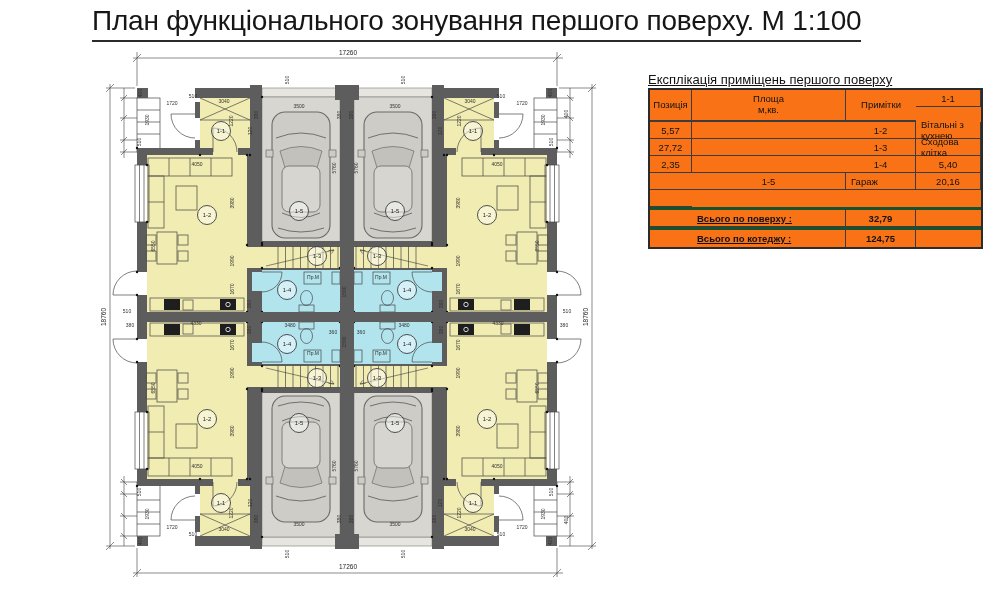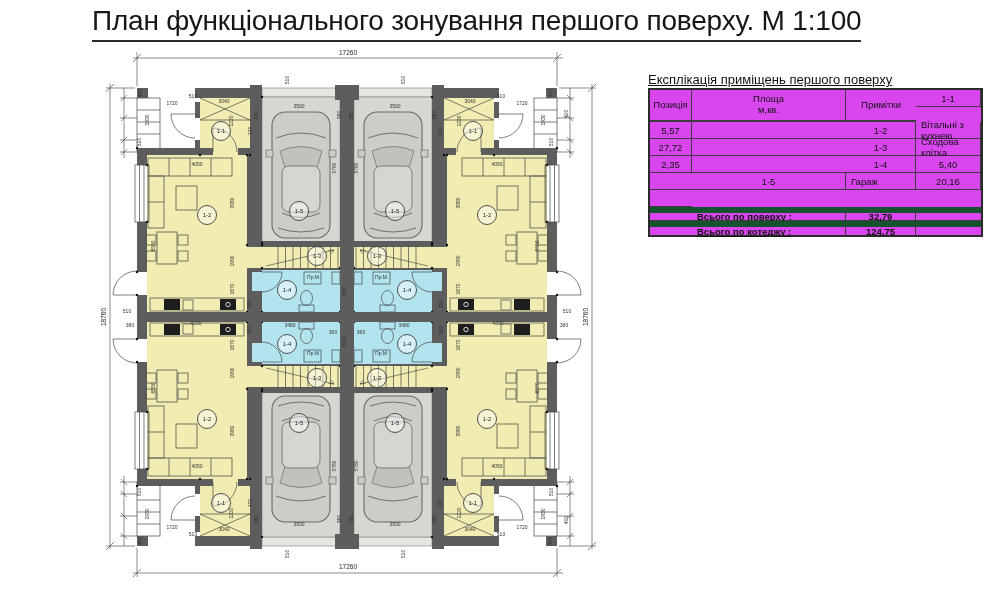--- a/index.html
+++ b/index.html
@@ -20,29 +20,29 @@
   .dimt{font-family:"Liberation Sans",sans-serif;font-size:5px;fill:#333;text-anchor:middle;}
   .bigdimt{font-family:"Liberation Sans",sans-serif;font-size:6.5px;fill:#222;text-anchor:middle;}
   .roomt{font-family:"Liberation Sans",sans-serif;font-size:5.8px;fill:#222;text-anchor:middle;}
   .roomc{fill:rgba(255,255,255,0.45);stroke:#3d3d3d;stroke-width:0.9;}
 
   
   .expl-title{position:absolute;left:648px;top:60px;font-size:13px;color:#111;
       text-decoration:underline;white-space:nowrap;margin-top:12px;}
   .expl-table{position:absolute;left:648px;top:88px;display:grid;
       grid-template-columns:42px 154px 70px 65px;
-      border:2px solid #2b2b2b;background:#d946ef;font-size:9.5px;color:#111;}
+      border:2px solid #2b2b2b;background:#f97316;font-size:9.5px;color:#111;}
   .cell{border-right:1px solid #3c3c3c;border-bottom:1px solid #3c3c3c;
       display:flex;align-items:center;justify-content:center;text-align:center;
       box-sizing:border-box;padding:0 2px;}
   .cell.lastcol{border-right:none;}
   .cell.hdr{height:32px;border-bottom-width:2px;line-height:1.15;}
   .cell.datarow{height:17px;}
   .cell.name{justify-content:flex-start;padding-left:5px;text-align:left;}
-  .cell.totalrow{height:14px;font-weight:bold;border-top:6px solid #14532d;}
+  .cell.totalrow{height:20px;font-weight:bold;border-top:3px solid #14532d;}
   .cell.total-name{grid-column:1 / 3;justify-content:flex-start;padding-left:47px;
       text-decoration:underline;}
   .cell.lastrow{border-bottom:none;}
 </style>
 </head>
 <body>
 
 <svg class="plan-svg" width="999" height="610" viewBox="0 0 999 610">
   <defs>
 

